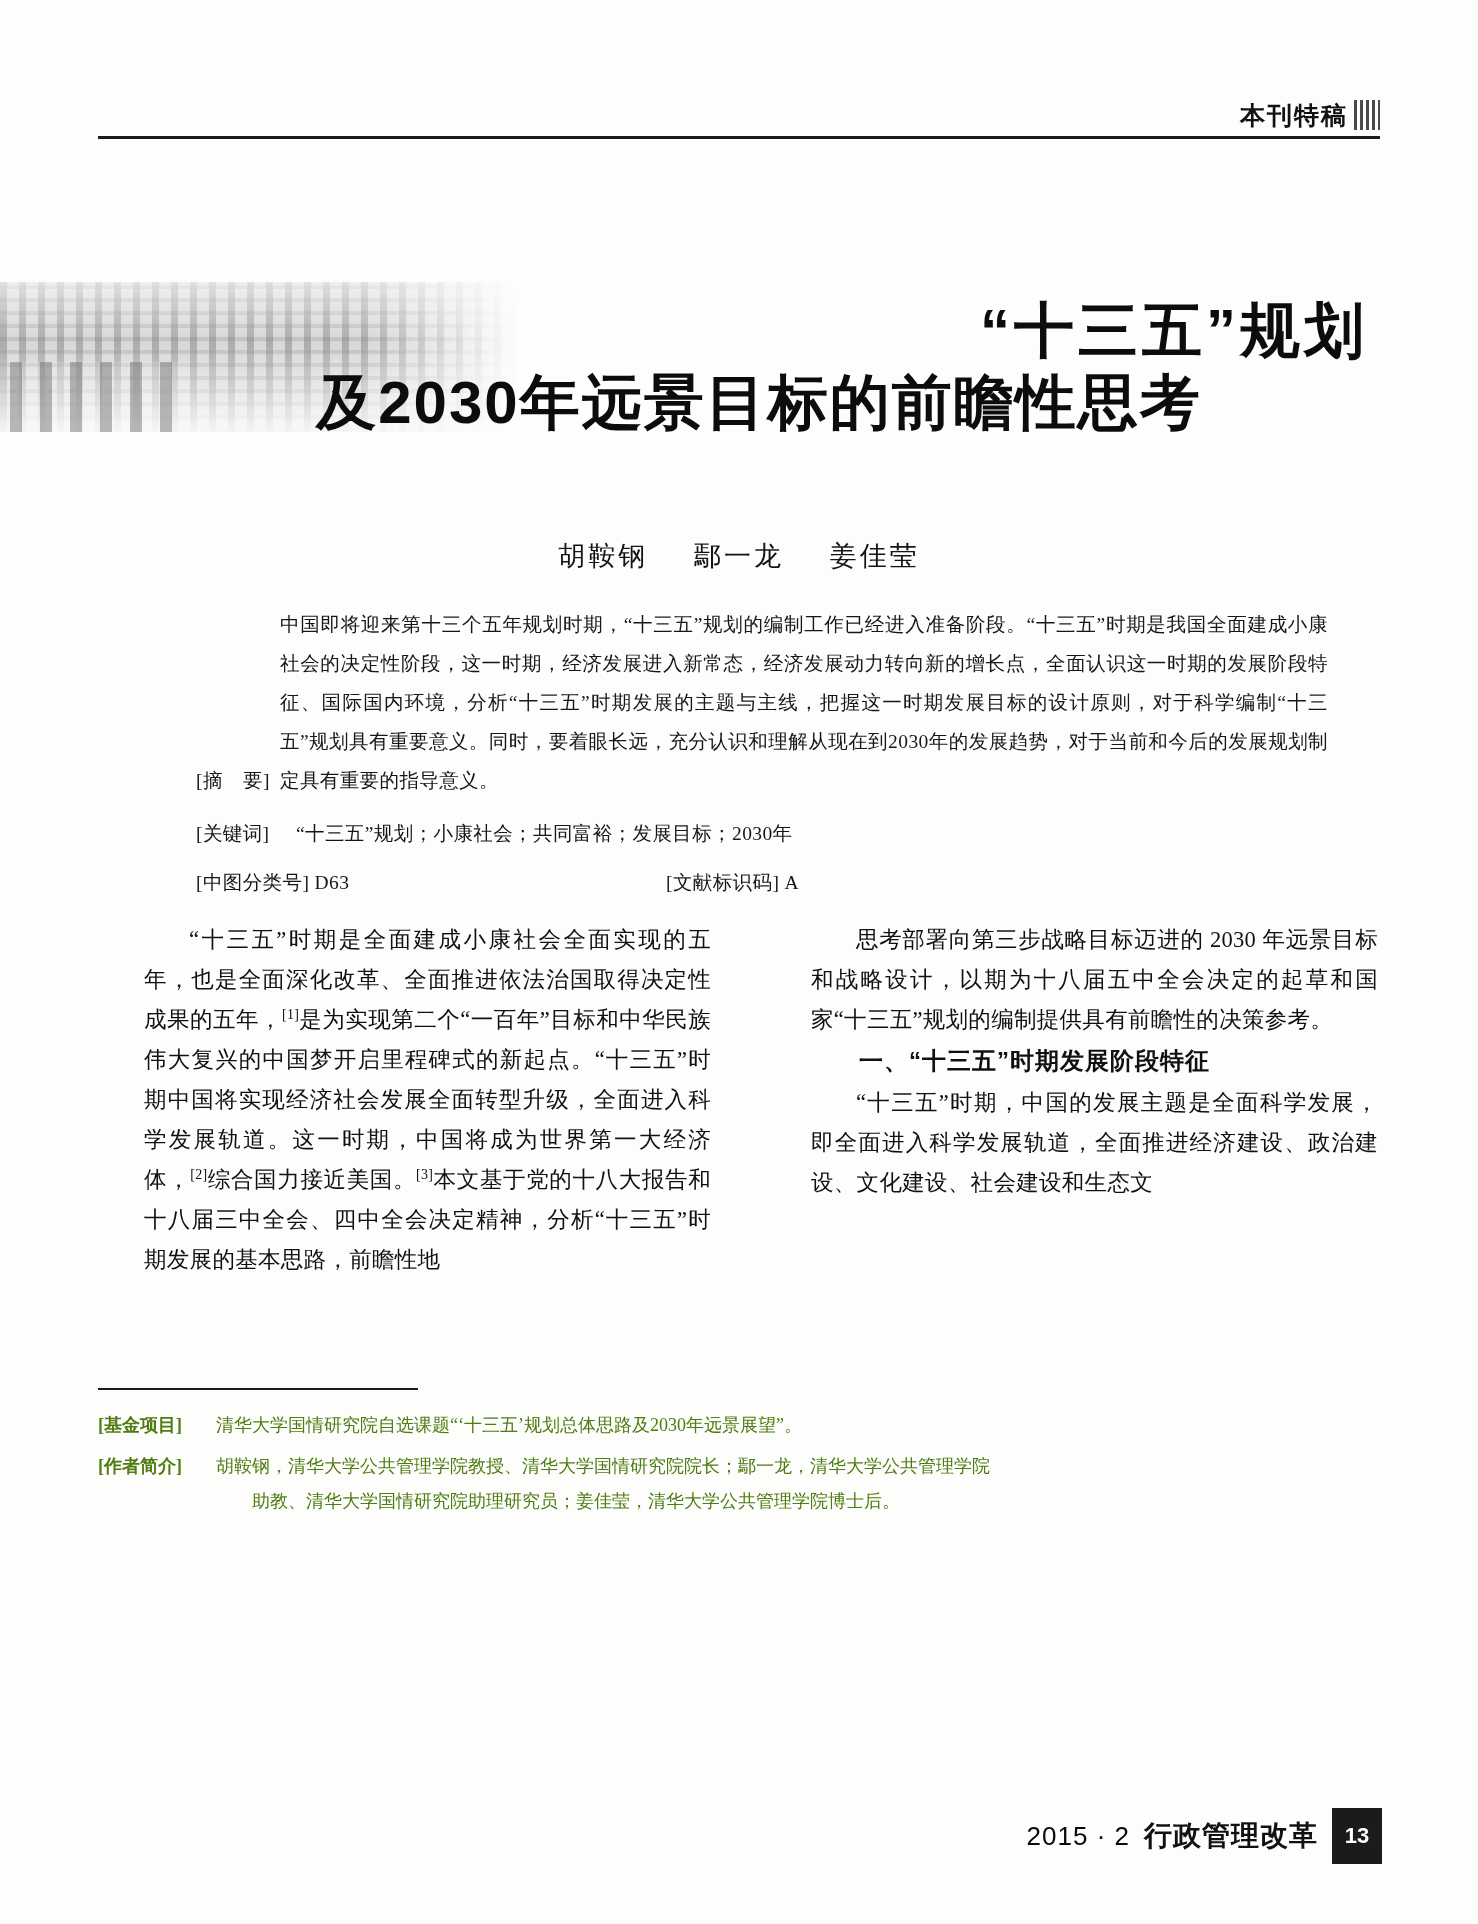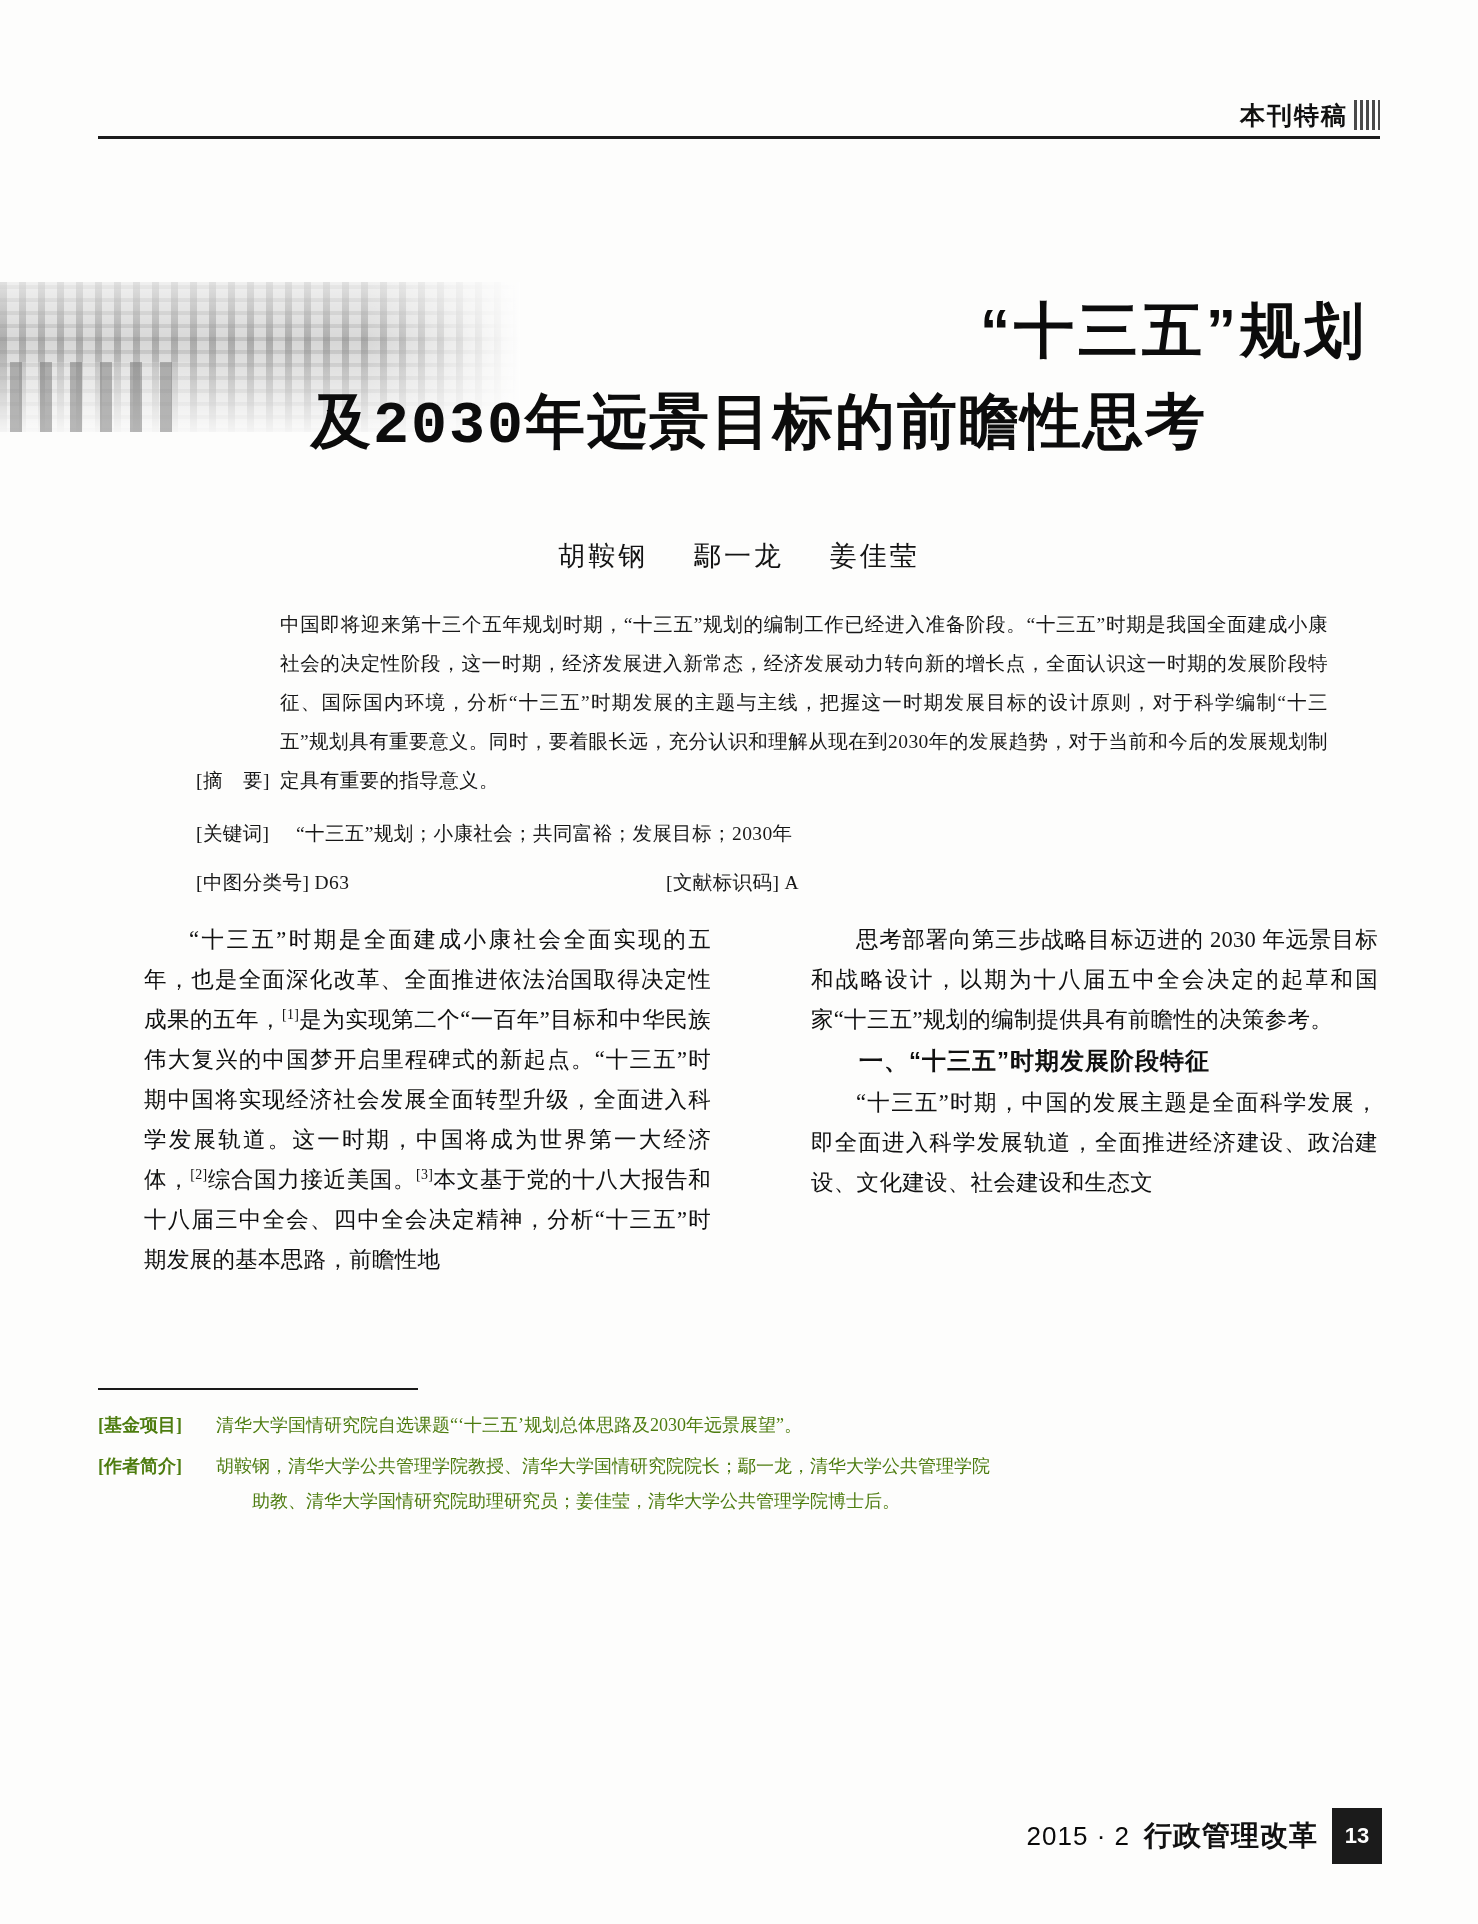--- a/index.html
+++ b/index.html
@@ -104,27 +104,26 @@
     font-family: "Liberation Sans", sans-serif;
     font-weight: bold;
     font-size: 60px;
     letter-spacing: 4px;
     color: #0c0c0c;
     line-height: 1.15;
     margin-left: 70px;
     text-align: right;
   }
   .title-line2 {
-    font-family: Liberation Mono, monospace;
+    font-family: Liberation Sans, sans-serif;
     font-weight: bold;
     font-size: 60px;
     letter-spacing: 2px;
     color: #0c0c0c;
     line-height: 1.25;
-    margin-top: 24px;
   }
 
   .authors {
     position: absolute;
     top: 538px;
     left: 0;
     right: 0;
     text-align: center;
     font-size: 27px;
     letter-spacing: 3px;

